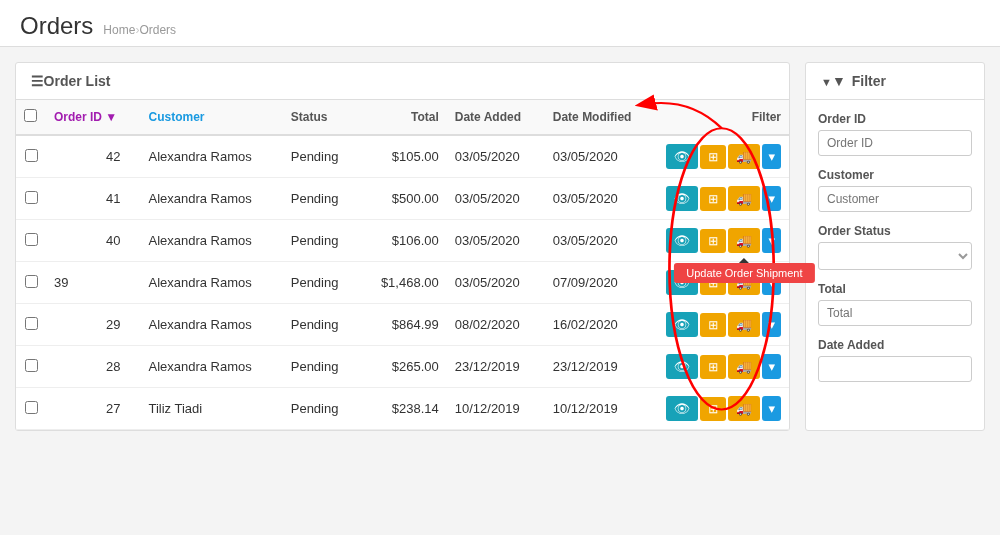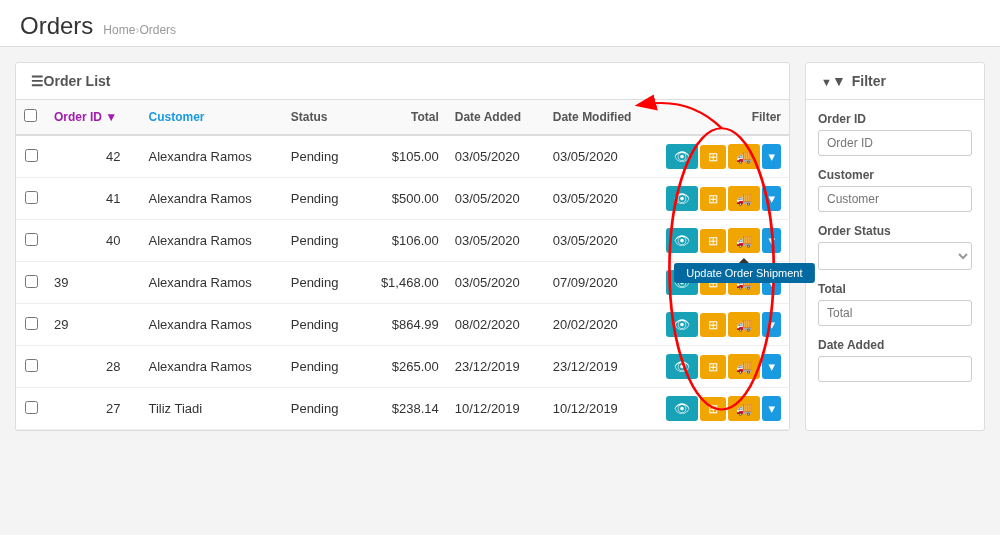--- a/index.html
+++ b/index.html
@@ -105,21 +105,21 @@
     .btn-info { background: #17a2b8; }
     .btn-warning { background: #f0a500; }
     .btn-primary { background: #1a9ae1; }
     .btn-dropdown { background: #1a9ae1; padding: 5px 6px; }
 
     .tooltip-box {
       position: absolute;
       bottom: -30px;
       left: 50%;
       transform: translateX(-50%);
-      background: #0369a1;
+      background: #ef4444;
       color: #fff;
       padding: 4px 12px;
       border-radius: 3px;
       font-size: 11px;
       white-space: nowrap;
       z-index: 100;
     }
     .tooltip-box::before {
       content: '';
       position: absolute;
@@ -344,26 +344,26 @@
           <button class="btn btn-dropdown">
             <span>▾</span>
           </button>
         </div>
       </td>
     </tr>
           <tr>
       <td class="cb-col center">
         <input type="checkbox" style="">
       </td>
-      <td style="text-align:left; padding-right:20px;">29</td>
+      <td style="text-align:right; padding-right:20px;">29</td>
       <td>Alexandra Ramos</td>
       <td>Pending</td>
       <td class="right">$864.99</td>
       <td>08/02/2020</td>
-      <td>20/02/2020</td>
+      <td>16/02/2020</td>
       <td class="action-col">
         <div class="btn-group">
           <button class="btn btn-info" title="View">
             <span>👁</span>
           </button>
           <button class="btn btn-warning" title="Invoice">
             <span style="font-size:12px;">⊞</span>
           </button>
           <div class="tooltip-wrapper">
             <button class="btn btn-primary" title="Update Order Shipment" style="background:#f0a500;">

